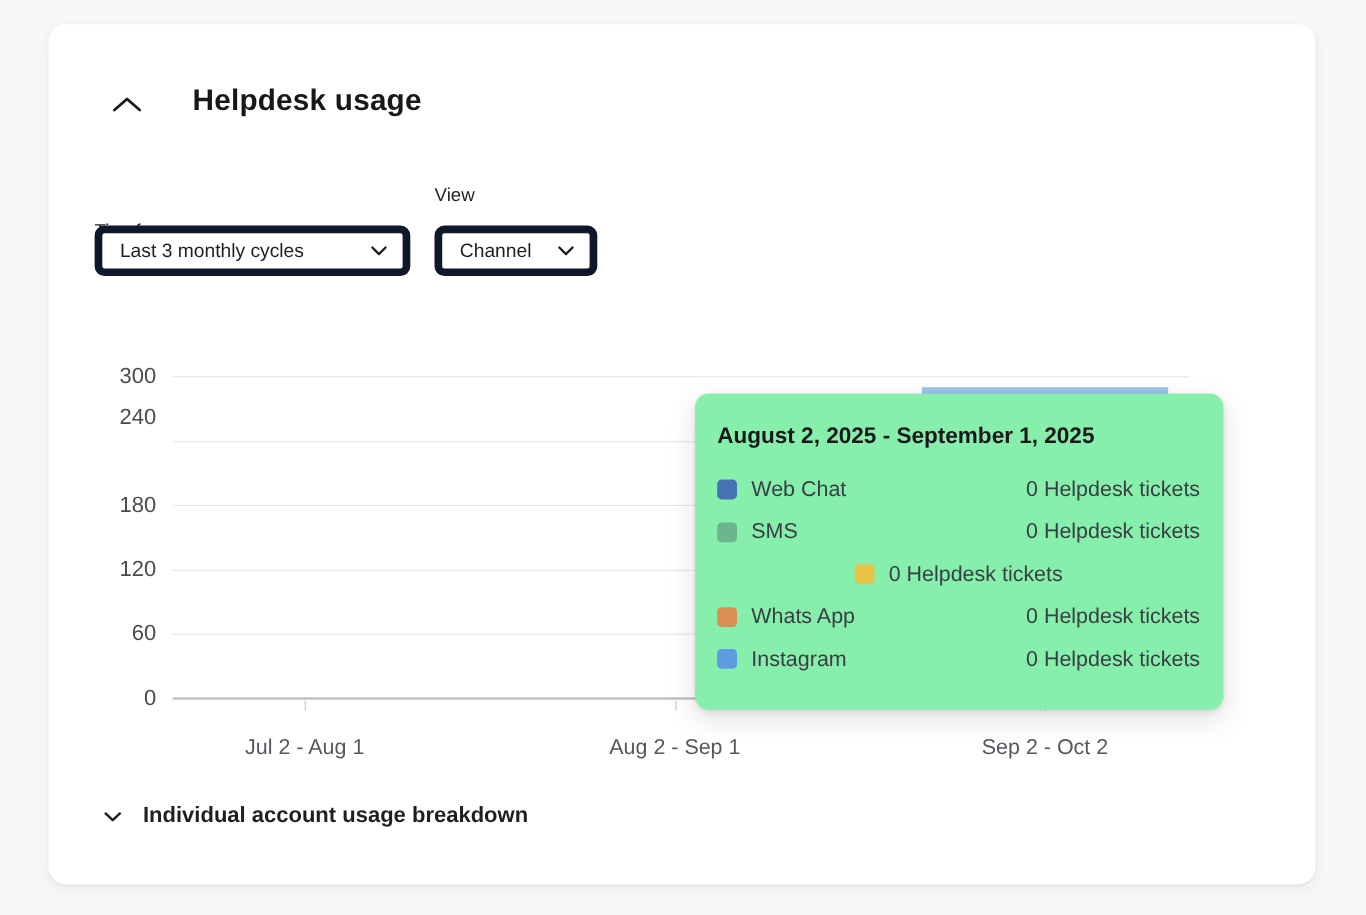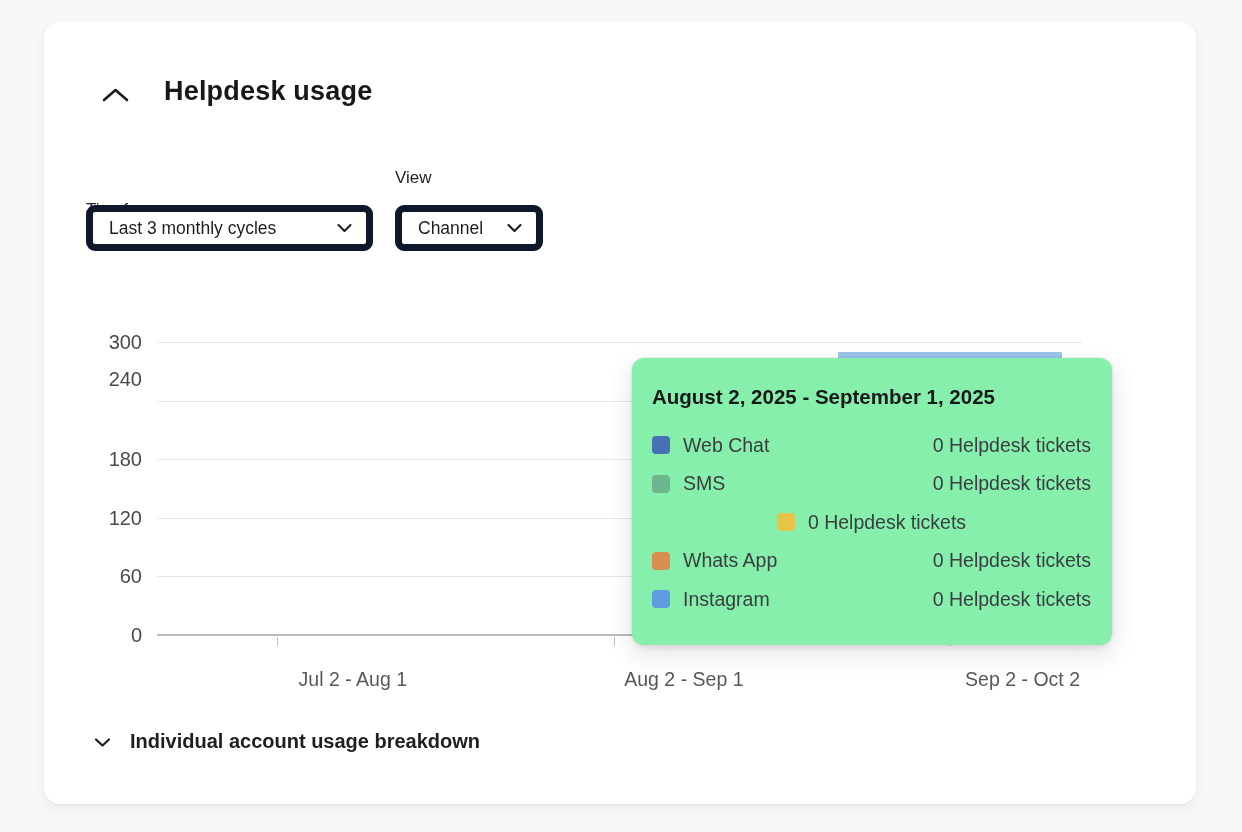--- a/index.html
+++ b/index.html
@@ -20,21 +20,21 @@
   }
 
   .icon-btn {
     position: absolute;
     background: transparent; border: none; cursor: pointer;
     display: flex; align-items: center; justify-content: center;
     padding: 0;
   }
   .collapse-btn { left: 52px; top: 54px; width: 38px; height: 38px; }
   .card-title {
-    position: absolute; left: 120px; top: 54px;
+    position: absolute; left: 131px; top: 54px;
     font-size: 27px; font-weight: 700; color: #17181a;
     letter-spacing: .2px;
   }
 
   .control-label {
     position: absolute; top: 146px;
     font-size: 17px; color: #212427;
   }
   .label-timeframe { left: 42px; margin-top: 32px; }
   .label-view { left: 351px; }
@@ -60,21 +60,21 @@
 
   #chart { position: absolute; left: 0; top: 0; width: 100%; height: 100%; }
   .gridline { position: absolute; height: 1px; background: #e4e6e8; }
   .gridline.zero { height: 2px; background: #b7bbbf; }
   .y-label {
     position: absolute; width: 98px; text-align: right;
     font-size: 20px; color: #474b4f; line-height: 20px;
   }
   .x-tick { position: absolute; width: 1px; height: 9px; background: #c0c4c8; }
   .x-label {
-    position: absolute; width: 260px; text-align: right;
+    position: absolute; width: 260px; text-align: center;
     font-size: 19.5px; color: #54595e;
   }
   .bar-seg { position: absolute; }
 
   .tooltip {
     position: absolute; left: 588px; top: 336px;
     width: 480px; height: 287px;
     background: #86efac;
     border-radius: 12px;
     box-shadow: 0 0 0 1px rgba(23,24,24,.04), 0 3px 6px rgba(23,24,24,.08), 0 9px 26px rgba(23,24,24,.12);

